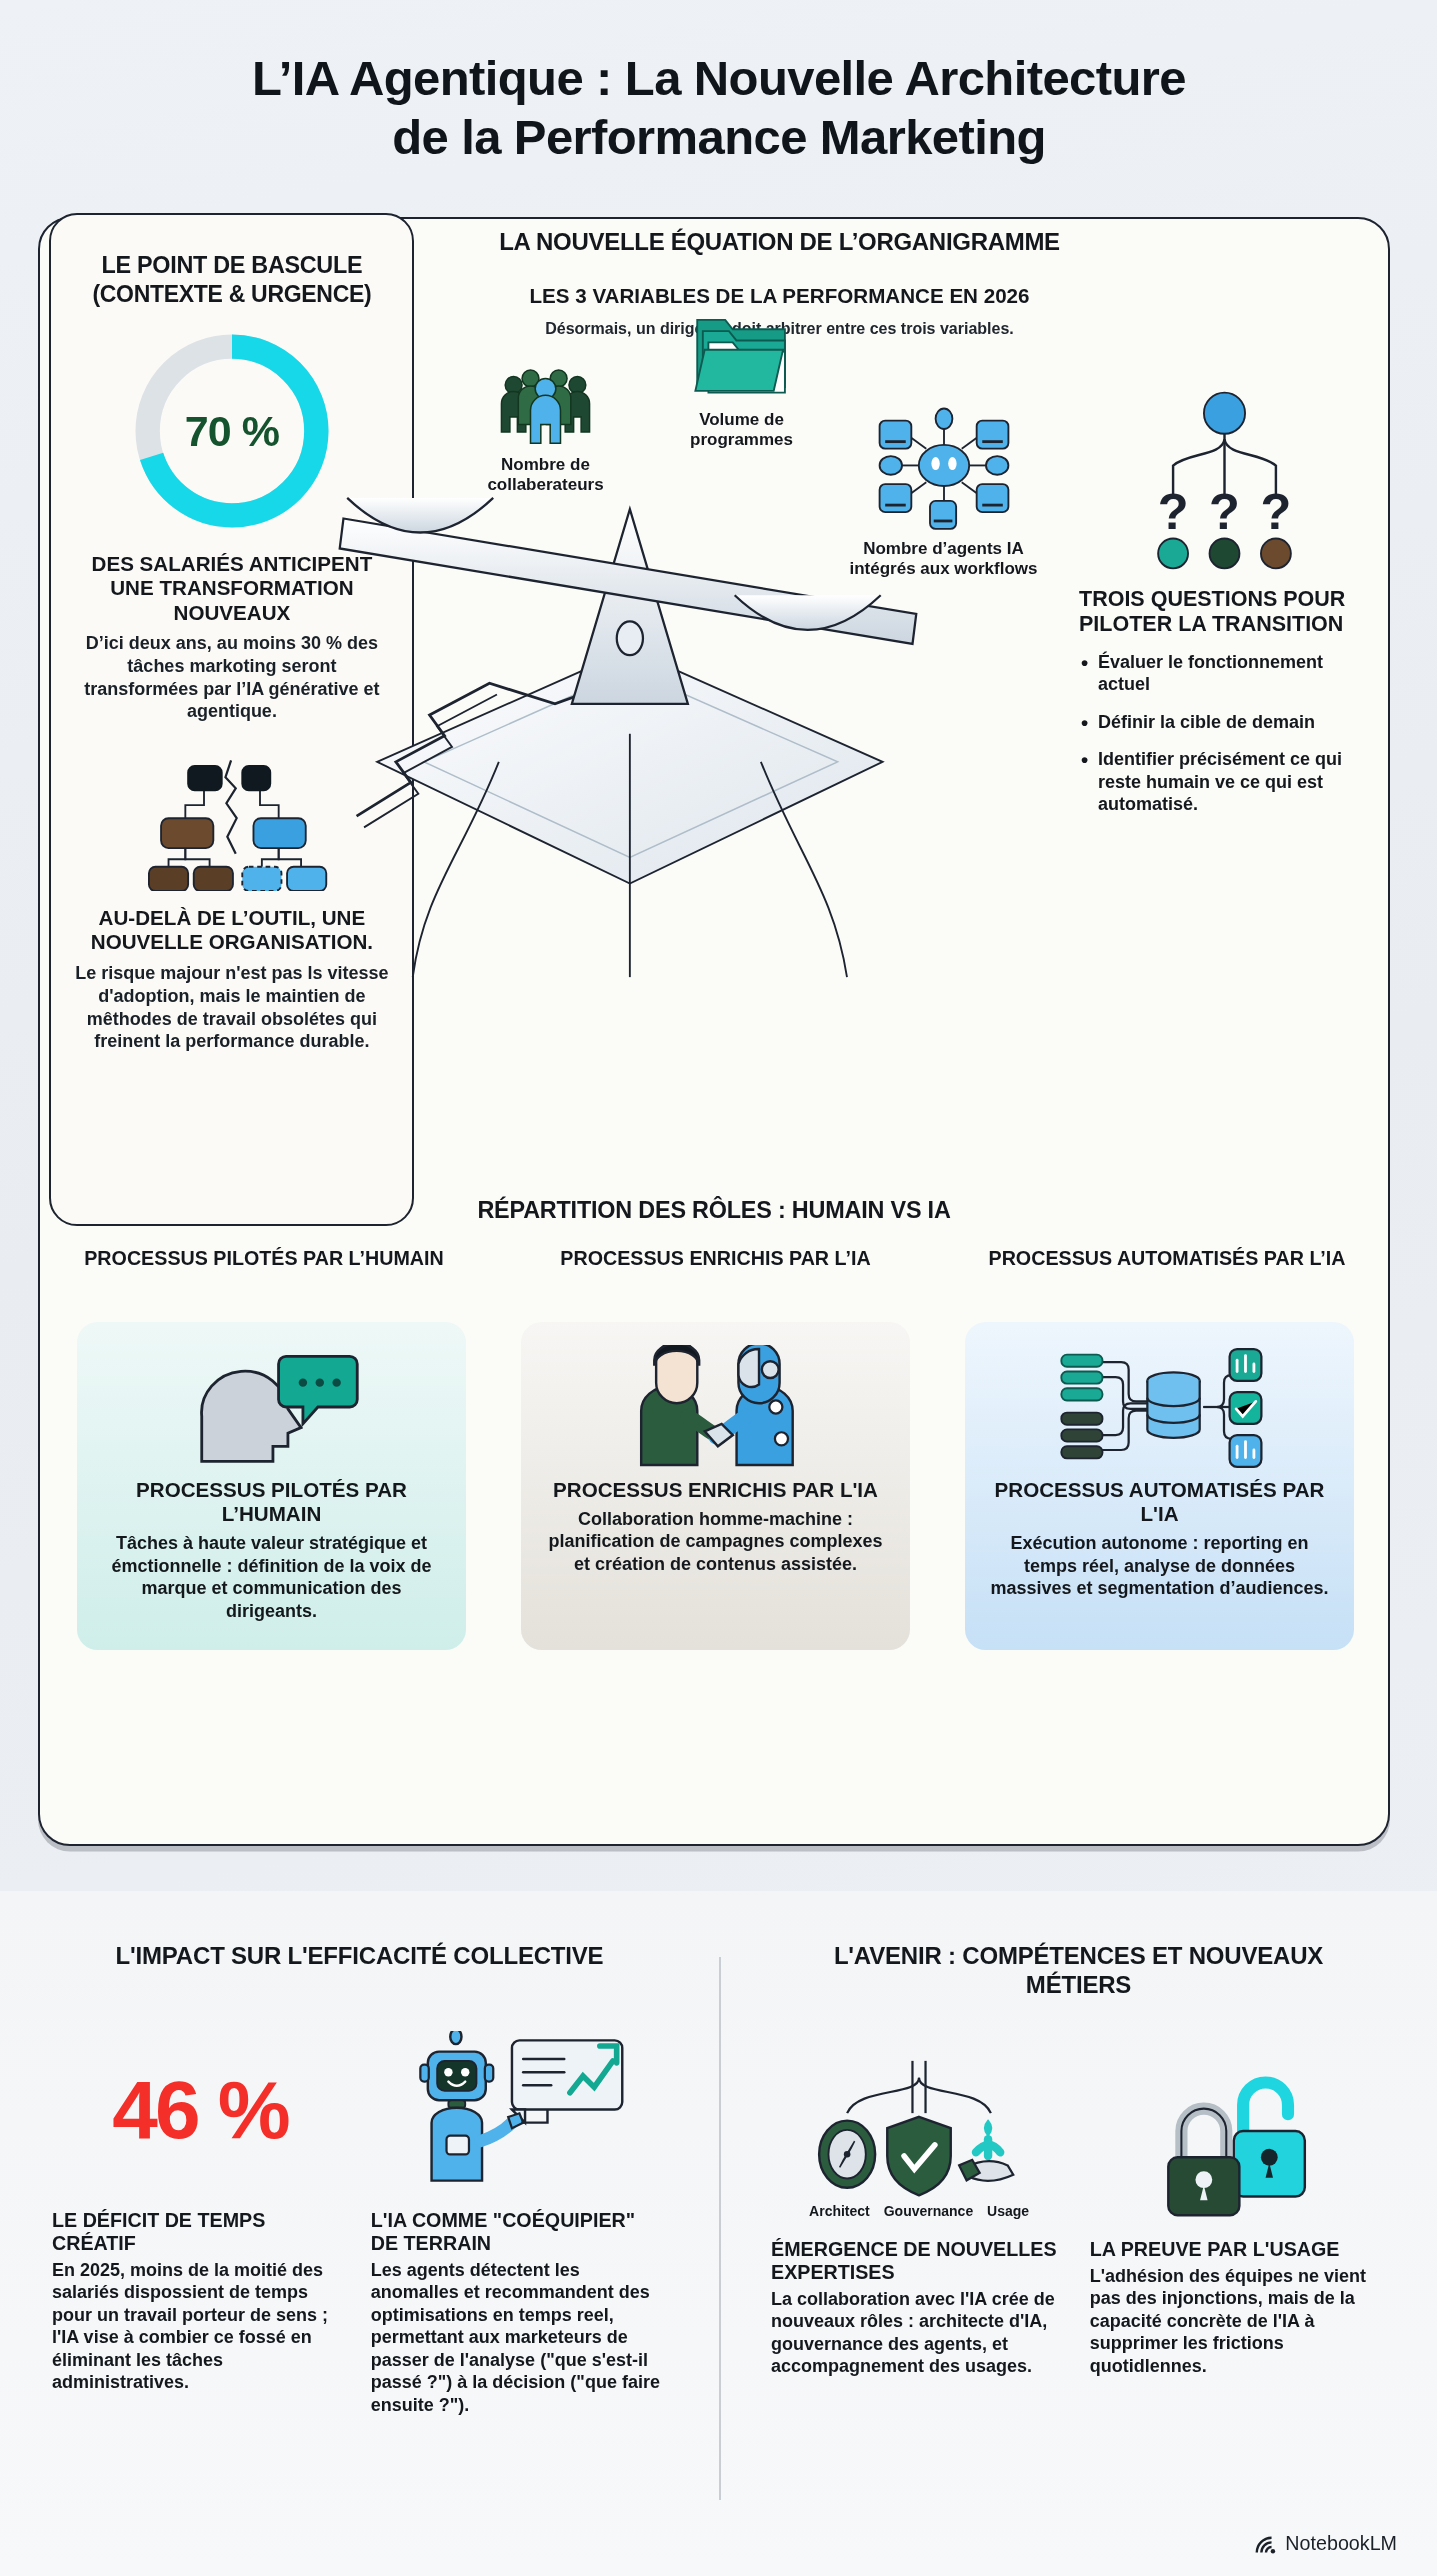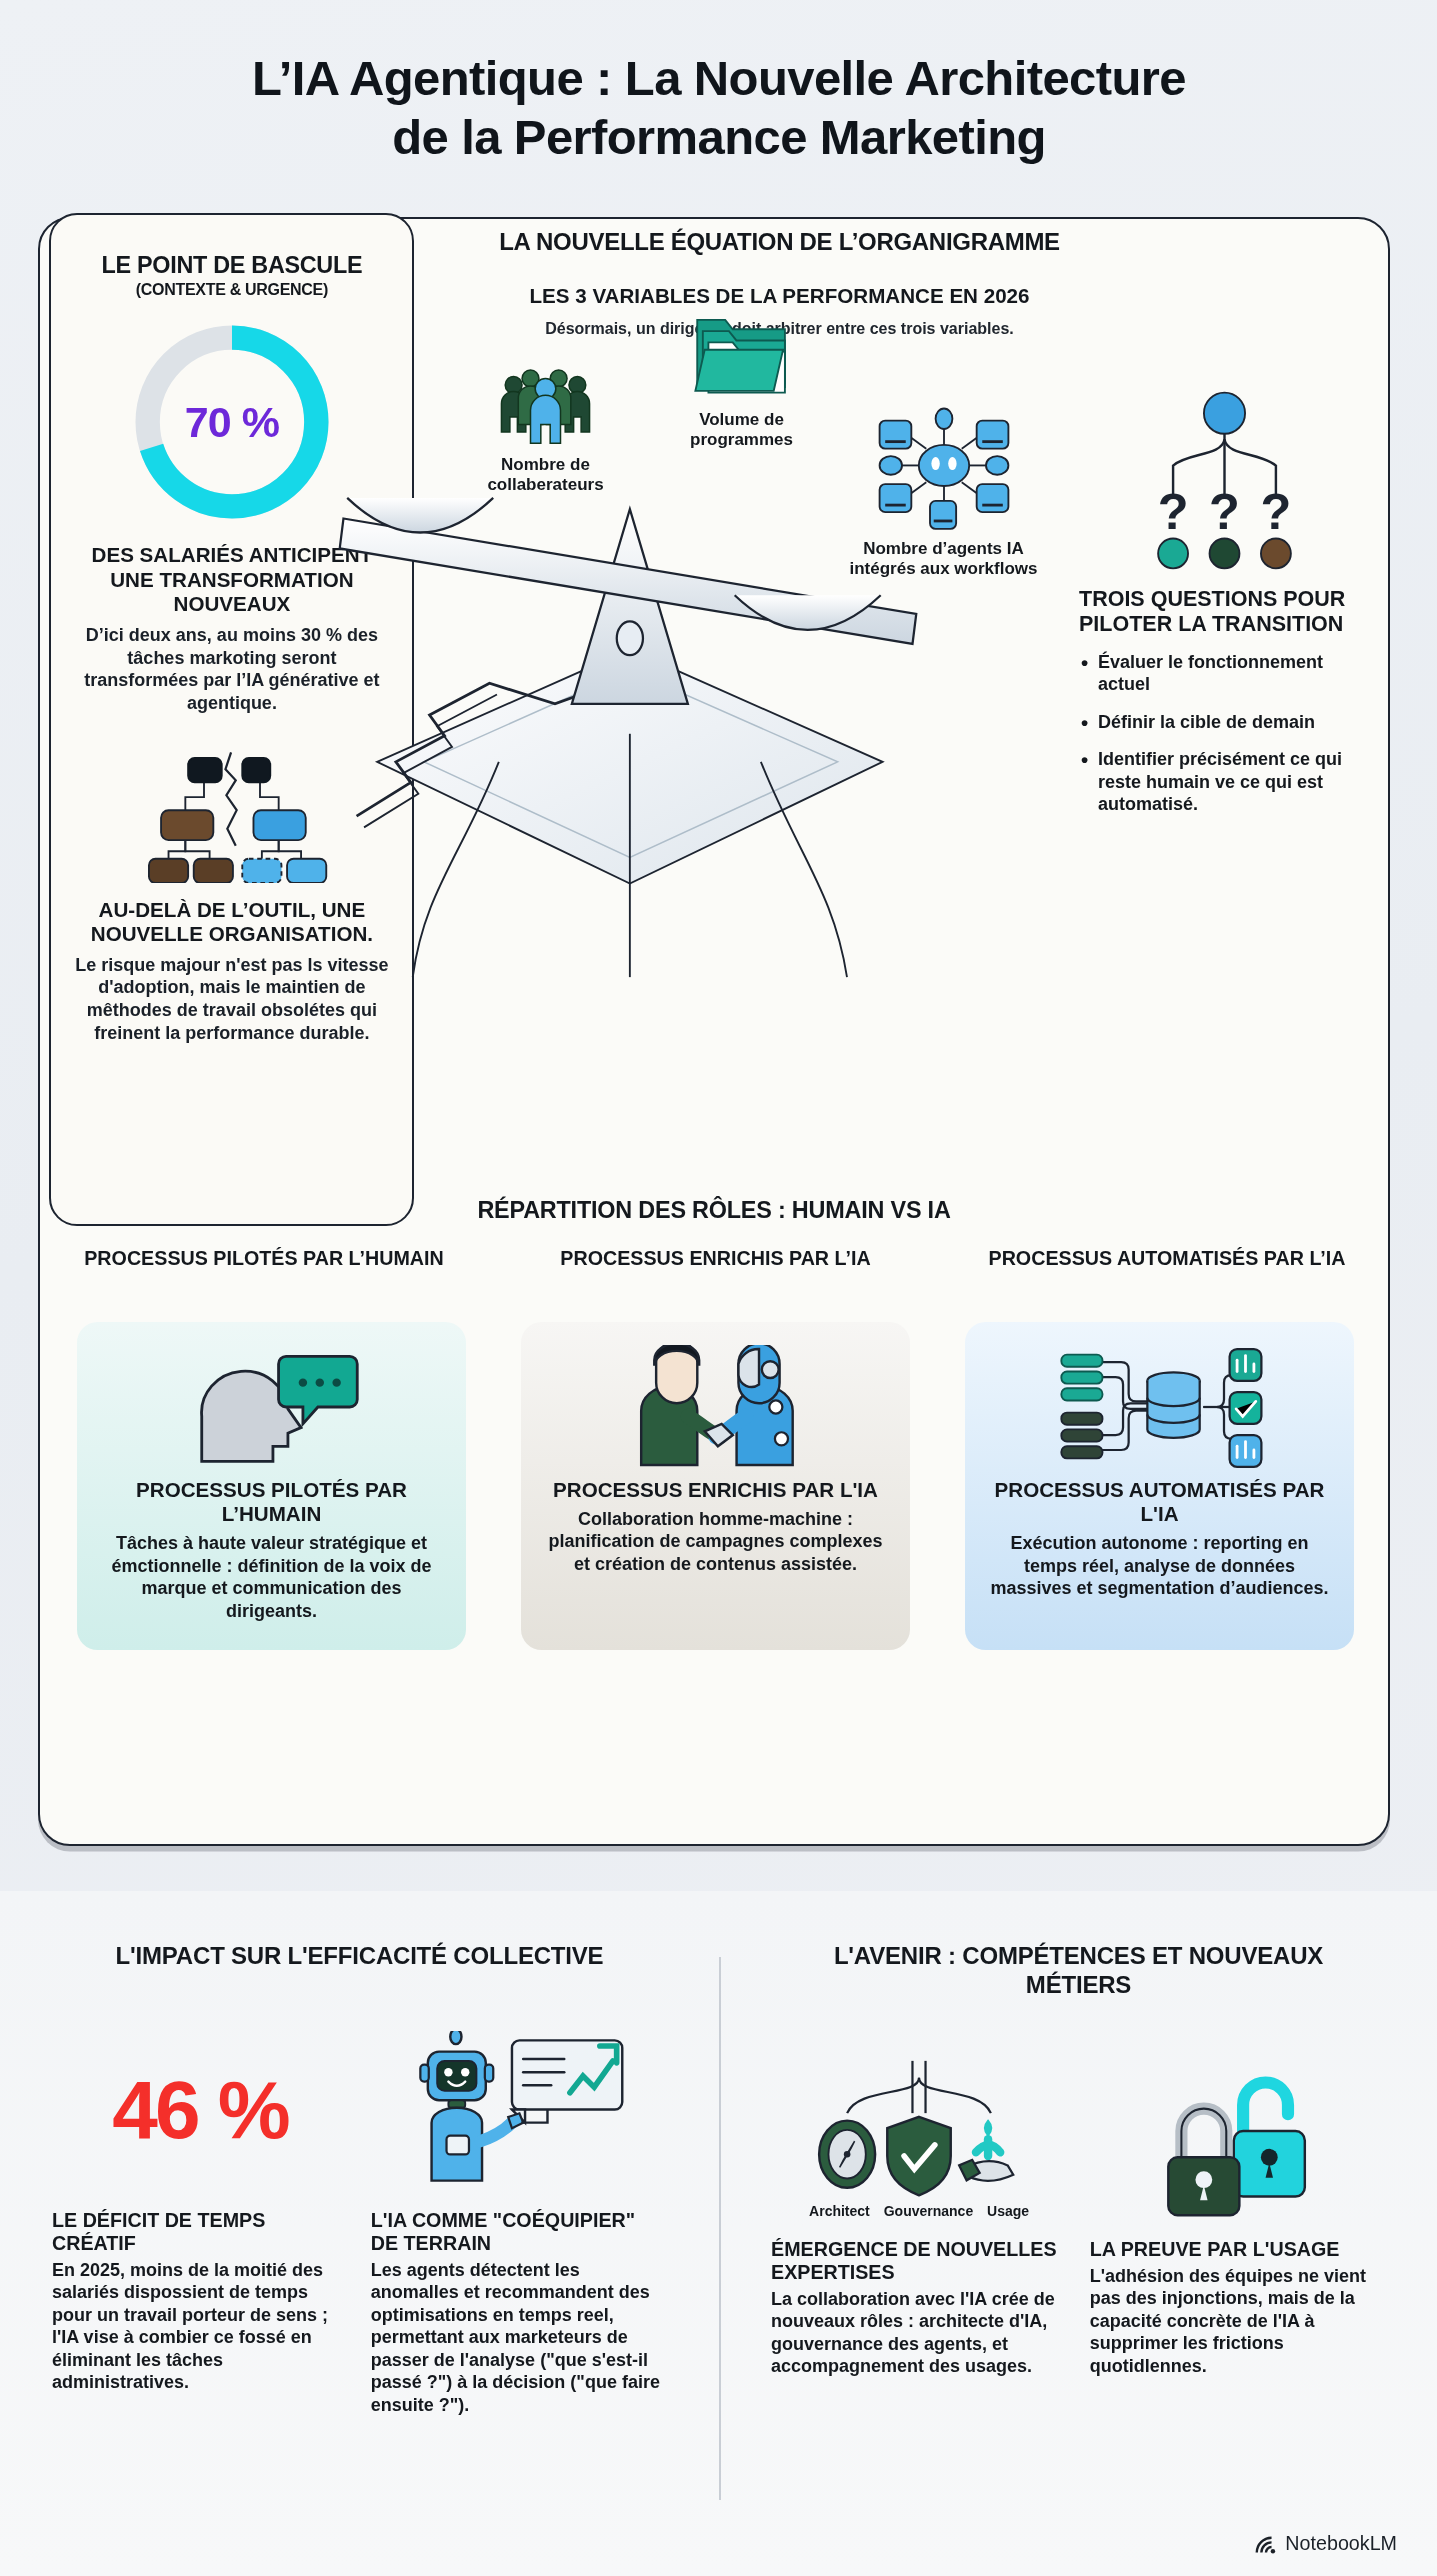--- a/index.html
+++ b/index.html
@@ -56,37 +56,37 @@
     border-radius: 28px;
   }
   .lp-title {
     margin-top: 36px;
     text-align: center;
     font-size: 23.4px;
     font-weight: 700;
     line-height: 1.22;
     letter-spacing: -0.3px;
   }
-  .lp-title .sub { font-size: 16px; display: block; }
+  .lp-title .sub { font-size: 23px; display: block; }
 
   .donut-wrap {
     margin: 19px auto 0 auto;
     width: 208px;
     height: 208px;
     position: relative;
   }
   .donut-label {
     position: absolute;
     inset: 0;
     display: flex;
     align-items: center;
     justify-content: center;
     font-size: 43px;
     font-weight: 700;
-    color: #6d28d9;
+    color: #14532d;
     letter-spacing: -0.9px;
   }
 
   .lp-head {
     margin: 17px 24px 0 24px;
     text-align: center;
     font-size: 20.6px;
     font-weight: 700;
     line-height: 1.18;
   }

